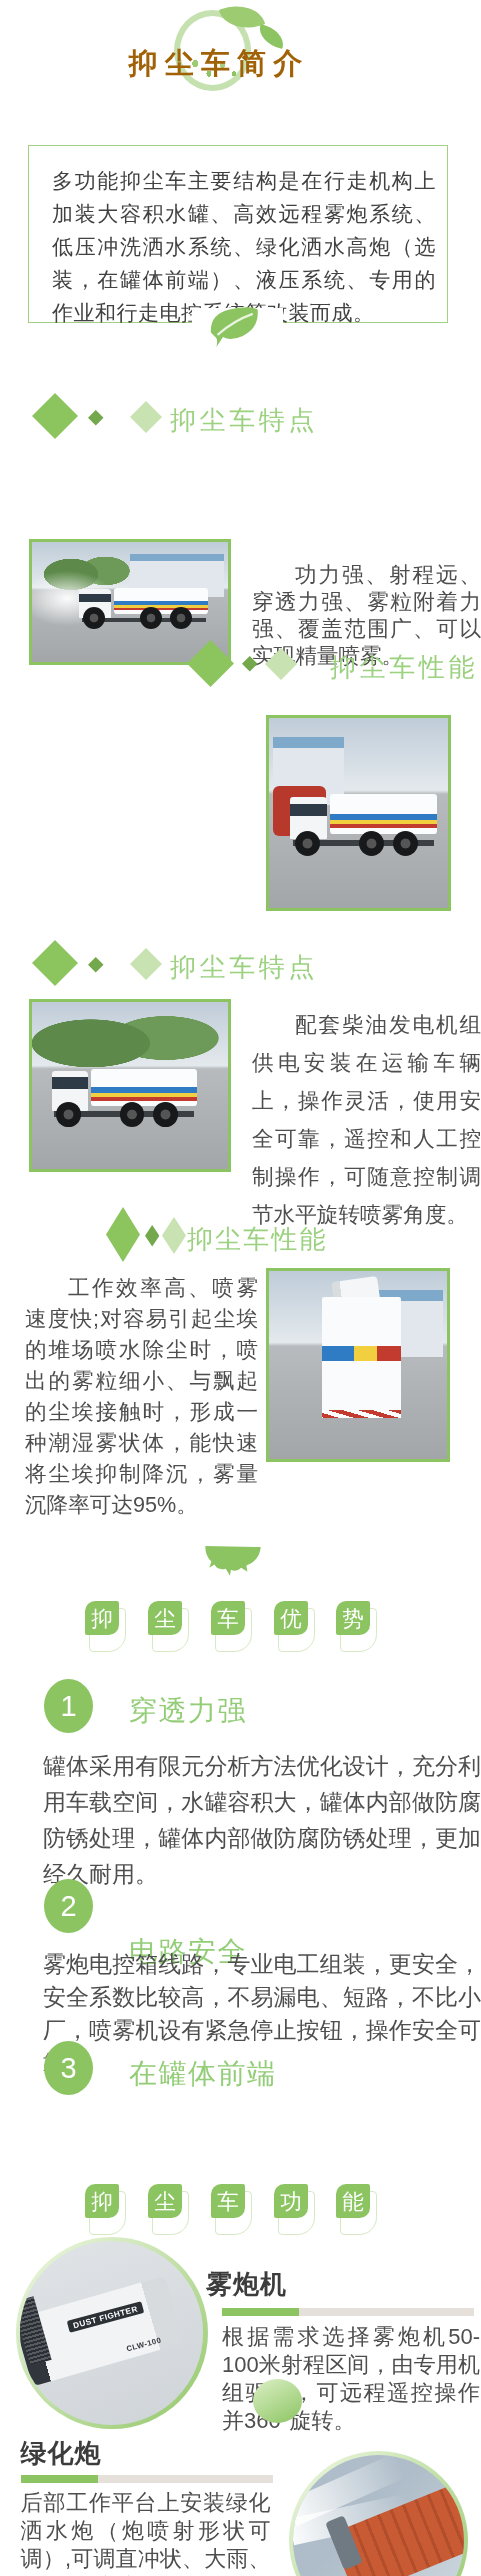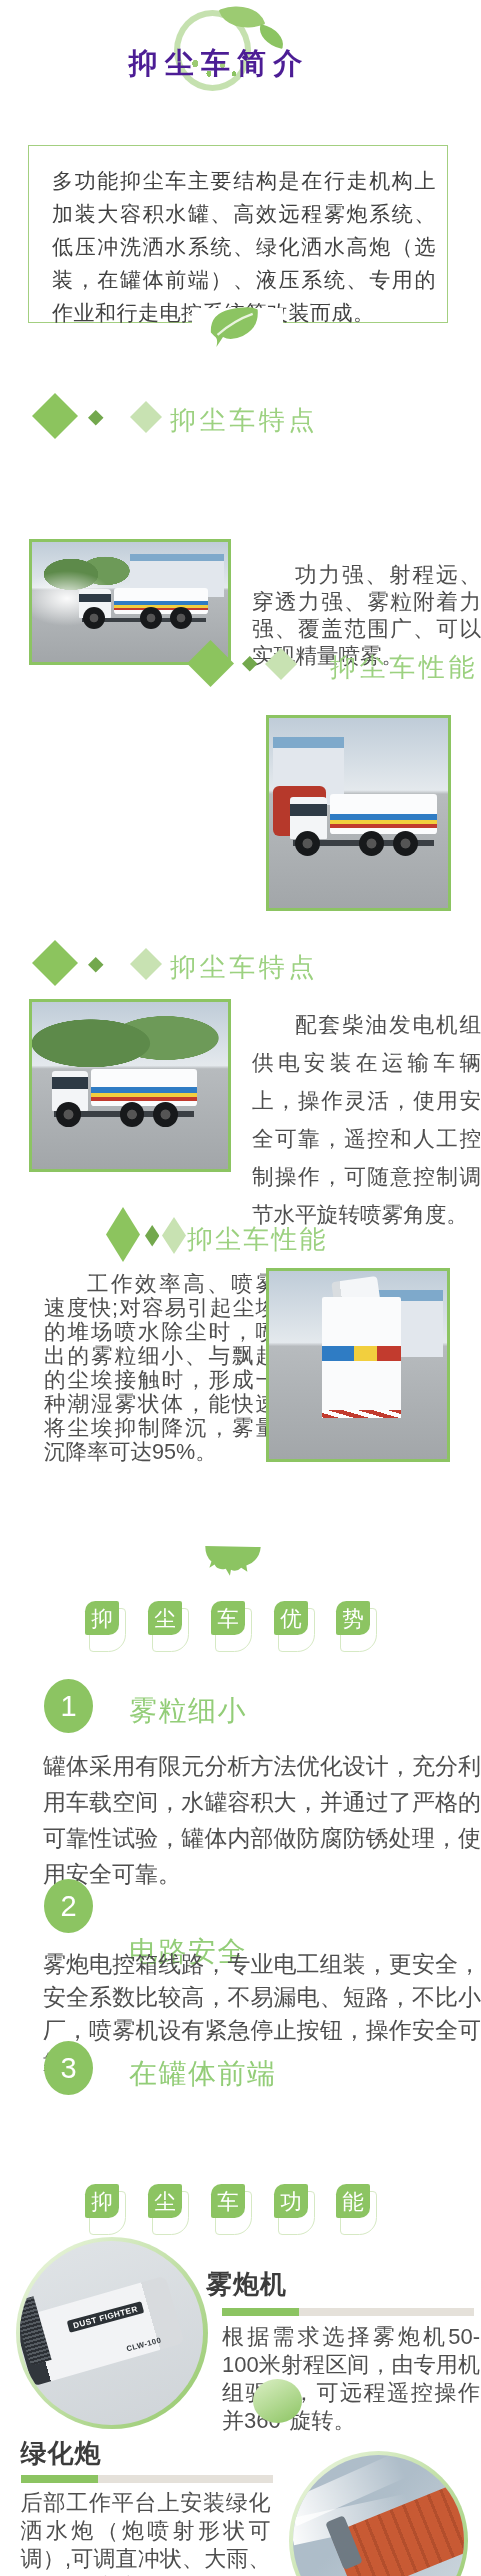--- a/index.html
+++ b/index.html
@@ -14,21 +14,21 @@
   .logo-leaf-a{left:222px;top:3.1px;width:40px;height:28px;background:#9ccb72;
         border-radius:6% 100% 6% 100%;transform:rotate(-18deg);}
   .logo-leaf-b{left:258px;top:27px;width:27px;height:18.5px;background:#8cc462;
         border-radius:6% 100% 6% 100%;transform:rotate(14deg);}
   .logo-blobs{left:185px;top:50px;width:57px;height:34px;
         background:radial-gradient(5.2px 6.2px at 18% 40%,#9ccb72 60%,transparent 61%),
                    radial-gradient(4.1px 5.2px at 42% 70%,#8cc462 60%,transparent 61%),
                    radial-gradient(4.6px 4.6px at 66% 45%,#a6d07e 60%,transparent 61%),
                    radial-gradient(3.6px 4.1px at 86% 70%,#8cc462 60%,transparent 61%);}
   .page-title{left:0;top:44px;width:438px;text-align:center;font-size:29px;font-weight:bold;
-        color:#4c1d95;letter-spacing:7.2px;}
+        color:#a16207;letter-spacing:7.2px;}
 
   
   .intro-box{left:28px;top:145px;width:420px;height:178px;border:1.5px solid #a3cf80;box-sizing:border-box;}
   .intro-text{left:52px;top:164px;width:384px;font-size:21px;line-height:33px;color:#414141;
         text-align:justify;letter-spacing:0.5px;}
   .leaf-gap{left:192px;top:308px;width:91px;height:49px;background:#fff;}
   .leaf-icon{left:205px;top:304px;width:58px;height:55px;}
 
   
   .hd-text{font-size:26px;color:#9cd180;letter-spacing:3.6px;white-space:nowrap;}
@@ -53,21 +53,21 @@
   
   .para{font-size:21.6px;line-height:27px;color:#4e4e4e;text-align:justify;}
   .indent{text-indent:43px;}
   .photo-rect{border:3.6px solid #8cc462;box-sizing:border-box;overflow:hidden;}
   .photo1{left:29px;top:539px;width:202px;height:126px;}
   .text1{left:252px;top:561px;width:229px;line-height:27px;}
   .text2{left:28px;top:721px;width:233px;line-height:32px;}
   .photo2{left:266px;top:715px;width:185px;height:196px;}
   .photo3{left:29px;top:999px;width:202px;height:173px;}
   .text3{left:252px;top:1006px;width:229px;line-height:38px;}
-  .text4{left:44px;top:1272px;width:233px;line-height:24px;}
+  .text4{left:25px;top:1272px;width:233px;line-height:31px;}
   .photo4{left:266px;top:1268px;width:184px;height:194px;}
   .leaf-blob{left:202px;top:1543px;width:62px;height:38px;}
 
   
   .badge{position:absolute;width:41px;height:54px;}
   .badge-outline{position:absolute;left:4.1px;top:7.2px;width:35px;height:42px;
         border:1px solid #d6e9c4;border-radius:13.4px 4.1px 17.5px 4.1px;background:#fff;}
   .badge-square{position:absolute;left:0;top:0;width:34px;height:34px;background:#8cc462;
         border-radius:10.3px 2.1px 10.3px 2.1px;color:#fff;font-size:21.6px;
         display:flex;align-items:center;justify-content:center;}
@@ -263,22 +263,22 @@
   <div class="badge brow1 bp3">
     <div class="badge-outline"></div>
     <div class="badge-square">优</div>
   </div>
   <div class="badge brow1 bp4">
     <div class="badge-outline"></div>
     <div class="badge-square">势</div>
   </div>
 
   <div class="abs adv-num a1n">1</div>
-  <div class="abs adv-title a1t">雾粒细小</div>
-  <div class="abs adv-text a1x">罐体采用有限元分析方法优化设计，充分利用车载空间，水罐容积大，并通过了严格的可靠性试验，罐体内部做防腐防锈处理，使用安全可靠。</div>
+  <div class="abs adv-title a1t">穿透力强</div>
+  <div class="abs adv-text a1x">罐体采用有限元分析方法优化设计，充分利用车载空间，水罐容积大，罐体内部做防腐防锈处理，罐体内部做防腐防锈处理，更加经久耐用。</div>
 
   <div class="abs adv-num a2n">2</div>
   <div class="abs adv-title a2t">电路安全</div>
   <div class="abs adv-text a2x">雾炮电控箱线路，专业电工组装，更安全，安全系数比较高，不易漏电、短路，不比小厂，喷雾机设有紧急停止按钮，操作安全可靠。</div>
 
   <div class="abs adv-num a3n">3</div>
   <div class="abs adv-title a3t">在罐体前端</div>
 
   <div class="badge brow2 bp0">
     <div class="badge-outline"></div>

